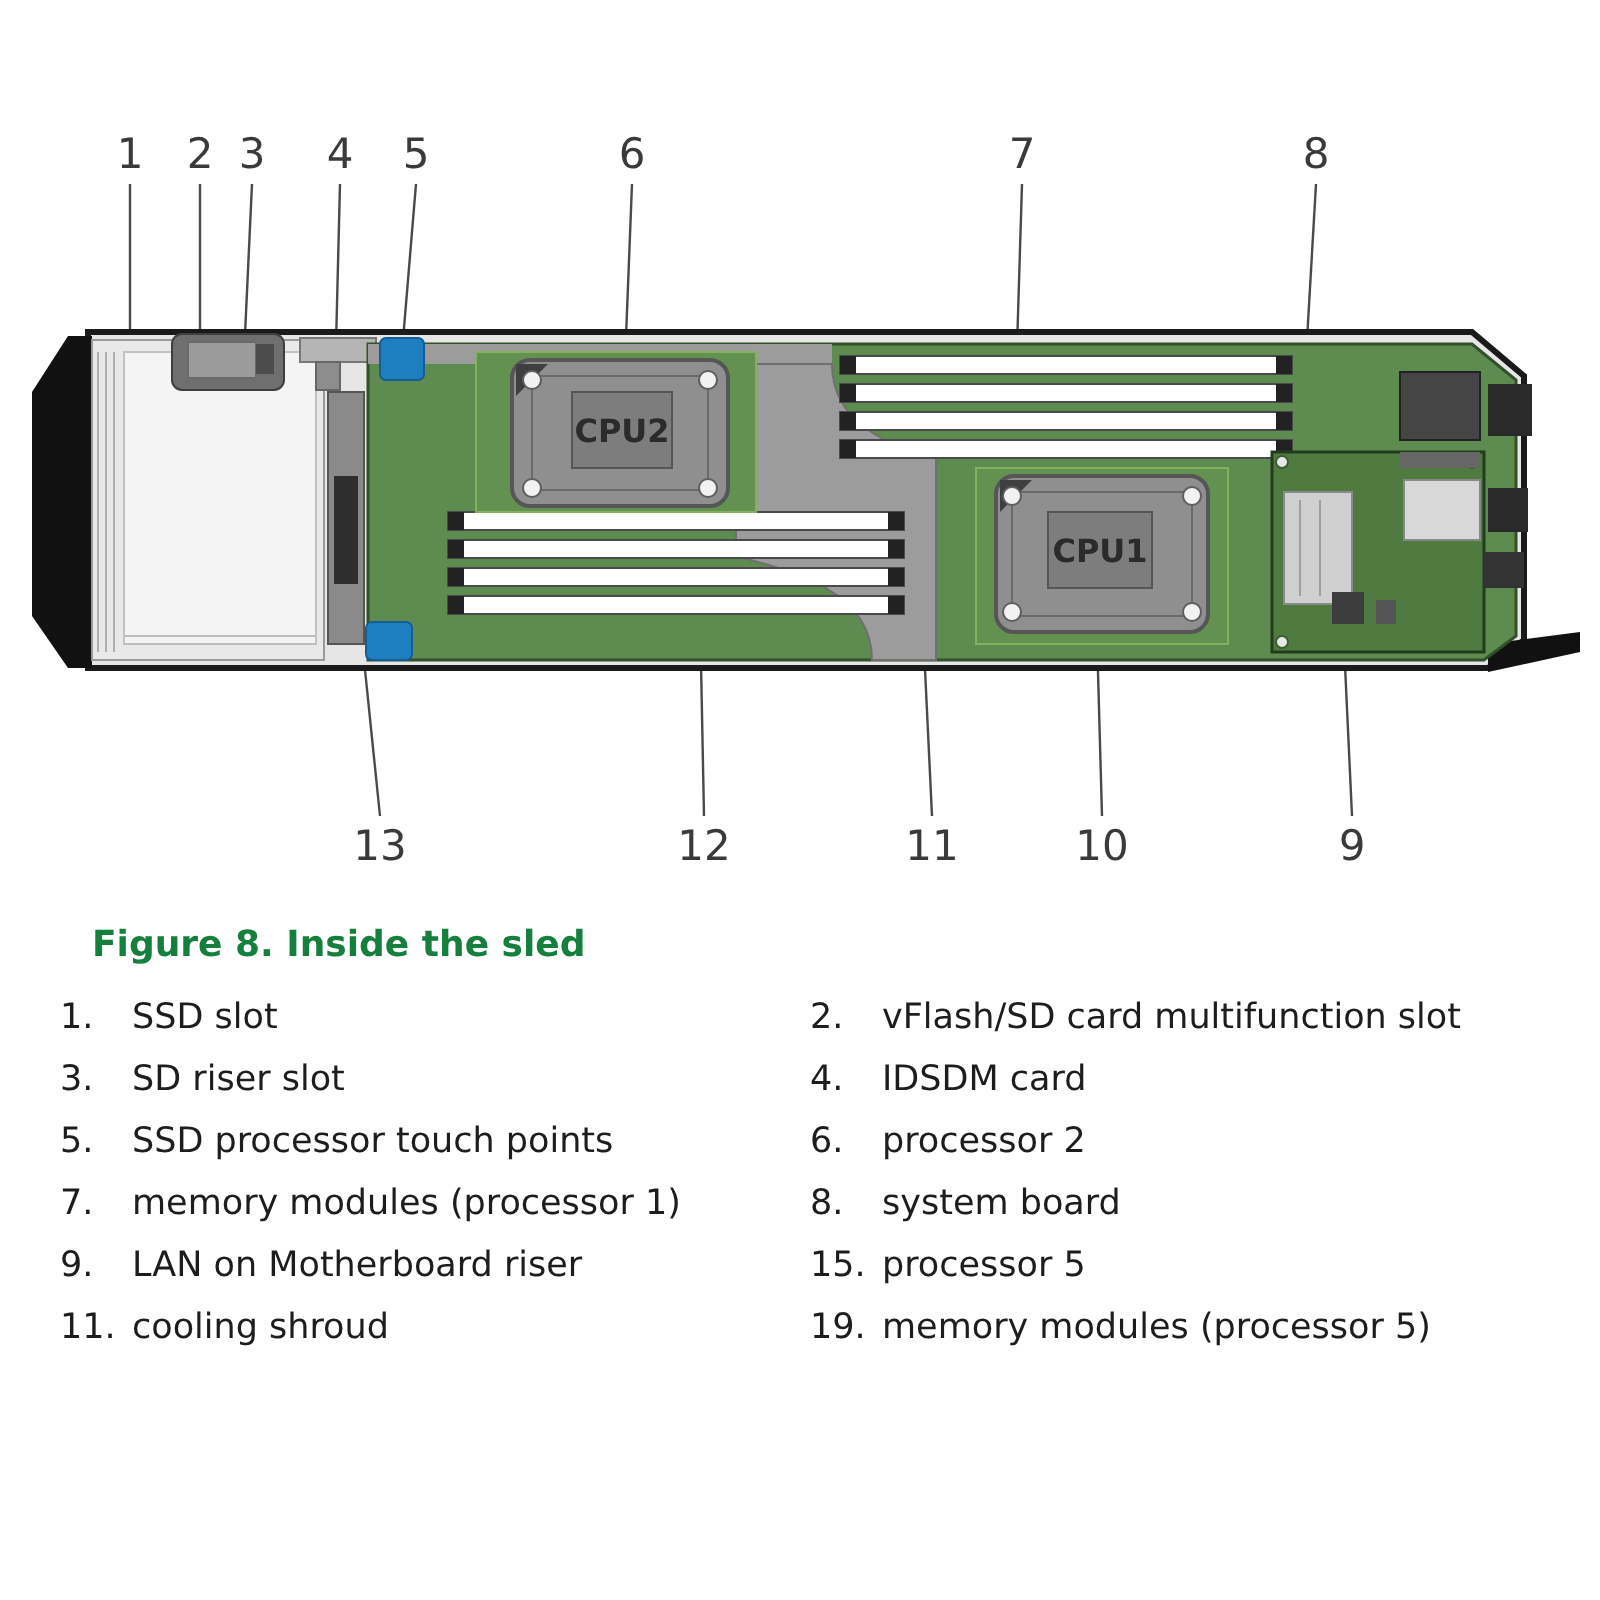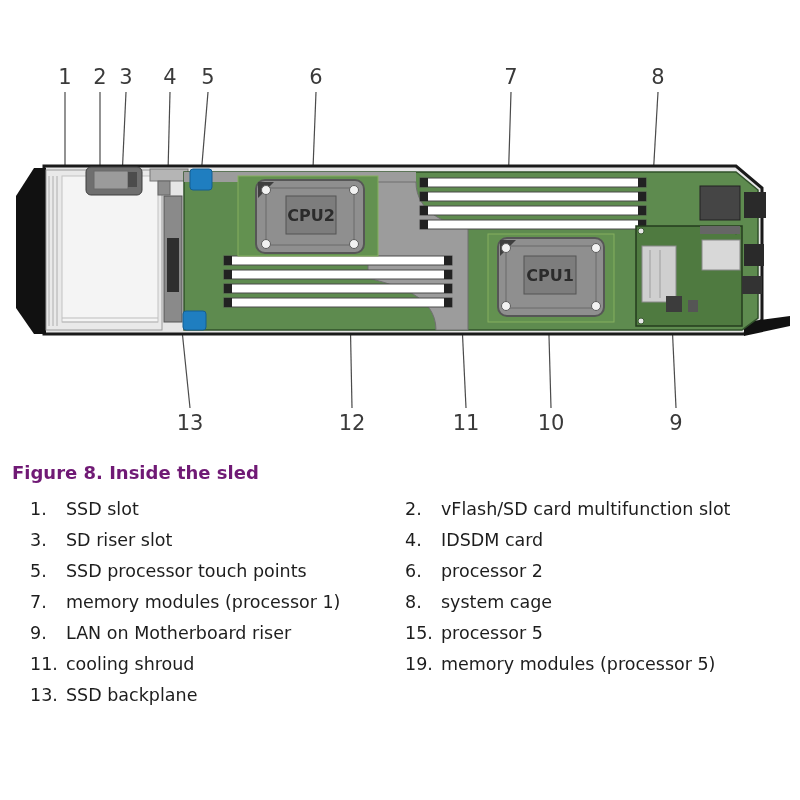--- a/index.html
+++ b/index.html
@@ -1,21 +1,21 @@
 <!DOCTYPE html>
 <html><head>
 <meta charset="utf-8">
 <style>
   html,body{margin:0;padding:0;background:#ffffff;}
   .page{position:relative;width:800px;height:800px;background:#ffffff;overflow:hidden;
         font-family:"DejaVu Sans", sans-serif;color:#222;}
   .diagram-wrap{position:absolute;top:0;left:0;width:800px;height:450px;}
   svg text.callout{font-family:"DejaVu Sans", sans-serif;font-size:21px;fill:#3a3a3a;}
   svg text.cpu{font-family:"DejaVu Sans", sans-serif;font-size:16px;font-weight:700;fill:#2b2b2b;}
-  .caption{position:absolute;top:462px;left:12px;font-size:18px;font-weight:700;color:#701a75;}
+  .caption{position:absolute;top:462px;left:46px;font-size:18px;font-weight:700;color:#15803d;}
   .legend{position:absolute;top:499px;left:30px;width:745px;display:flex;}
   .legend .col{width:375px;}
   .legend .col.right{width:370px;}
   .legend .row{display:flex;align-items:baseline;margin-bottom:11px;font-size:17.5px;color:#1d1d1d;}
   .legend .num{flex:none;width:36px;}
   .legend .lab{flex:1;}
 </style>
 </head>
 <body>
 
@@ -222,41 +222,37 @@
         <span class="lab">memory modules (processor 1)</span>
       </div>
       <div class="row">
         <span class="num">9.</span>
         <span class="lab">LAN on Motherboard riser</span>
       </div>
       <div class="row">
         <span class="num">11.</span>
         <span class="lab">cooling shroud</span>
       </div>
-      <div class="row">
-        <span class="num">13.</span>
-        <span class="lab">SSD backplane</span>
-      </div>
     </div>
     <div class="col right">
       <div class="row">
         <span class="num">2.</span>
         <span class="lab">vFlash/SD card multifunction slot</span>
       </div>
       <div class="row">
         <span class="num">4.</span>
         <span class="lab">IDSDM card</span>
       </div>
       <div class="row">
         <span class="num">6.</span>
         <span class="lab">processor 2</span>
       </div>
       <div class="row">
         <span class="num">8.</span>
-        <span class="lab">system cage</span>
+        <span class="lab">system board</span>
       </div>
       <div class="row">
         <span class="num">15.</span>
         <span class="lab">processor 5</span>
       </div>
       <div class="row">
         <span class="num">19.</span>
         <span class="lab">memory modules (processor 5)</span>
       </div>
     </div>

